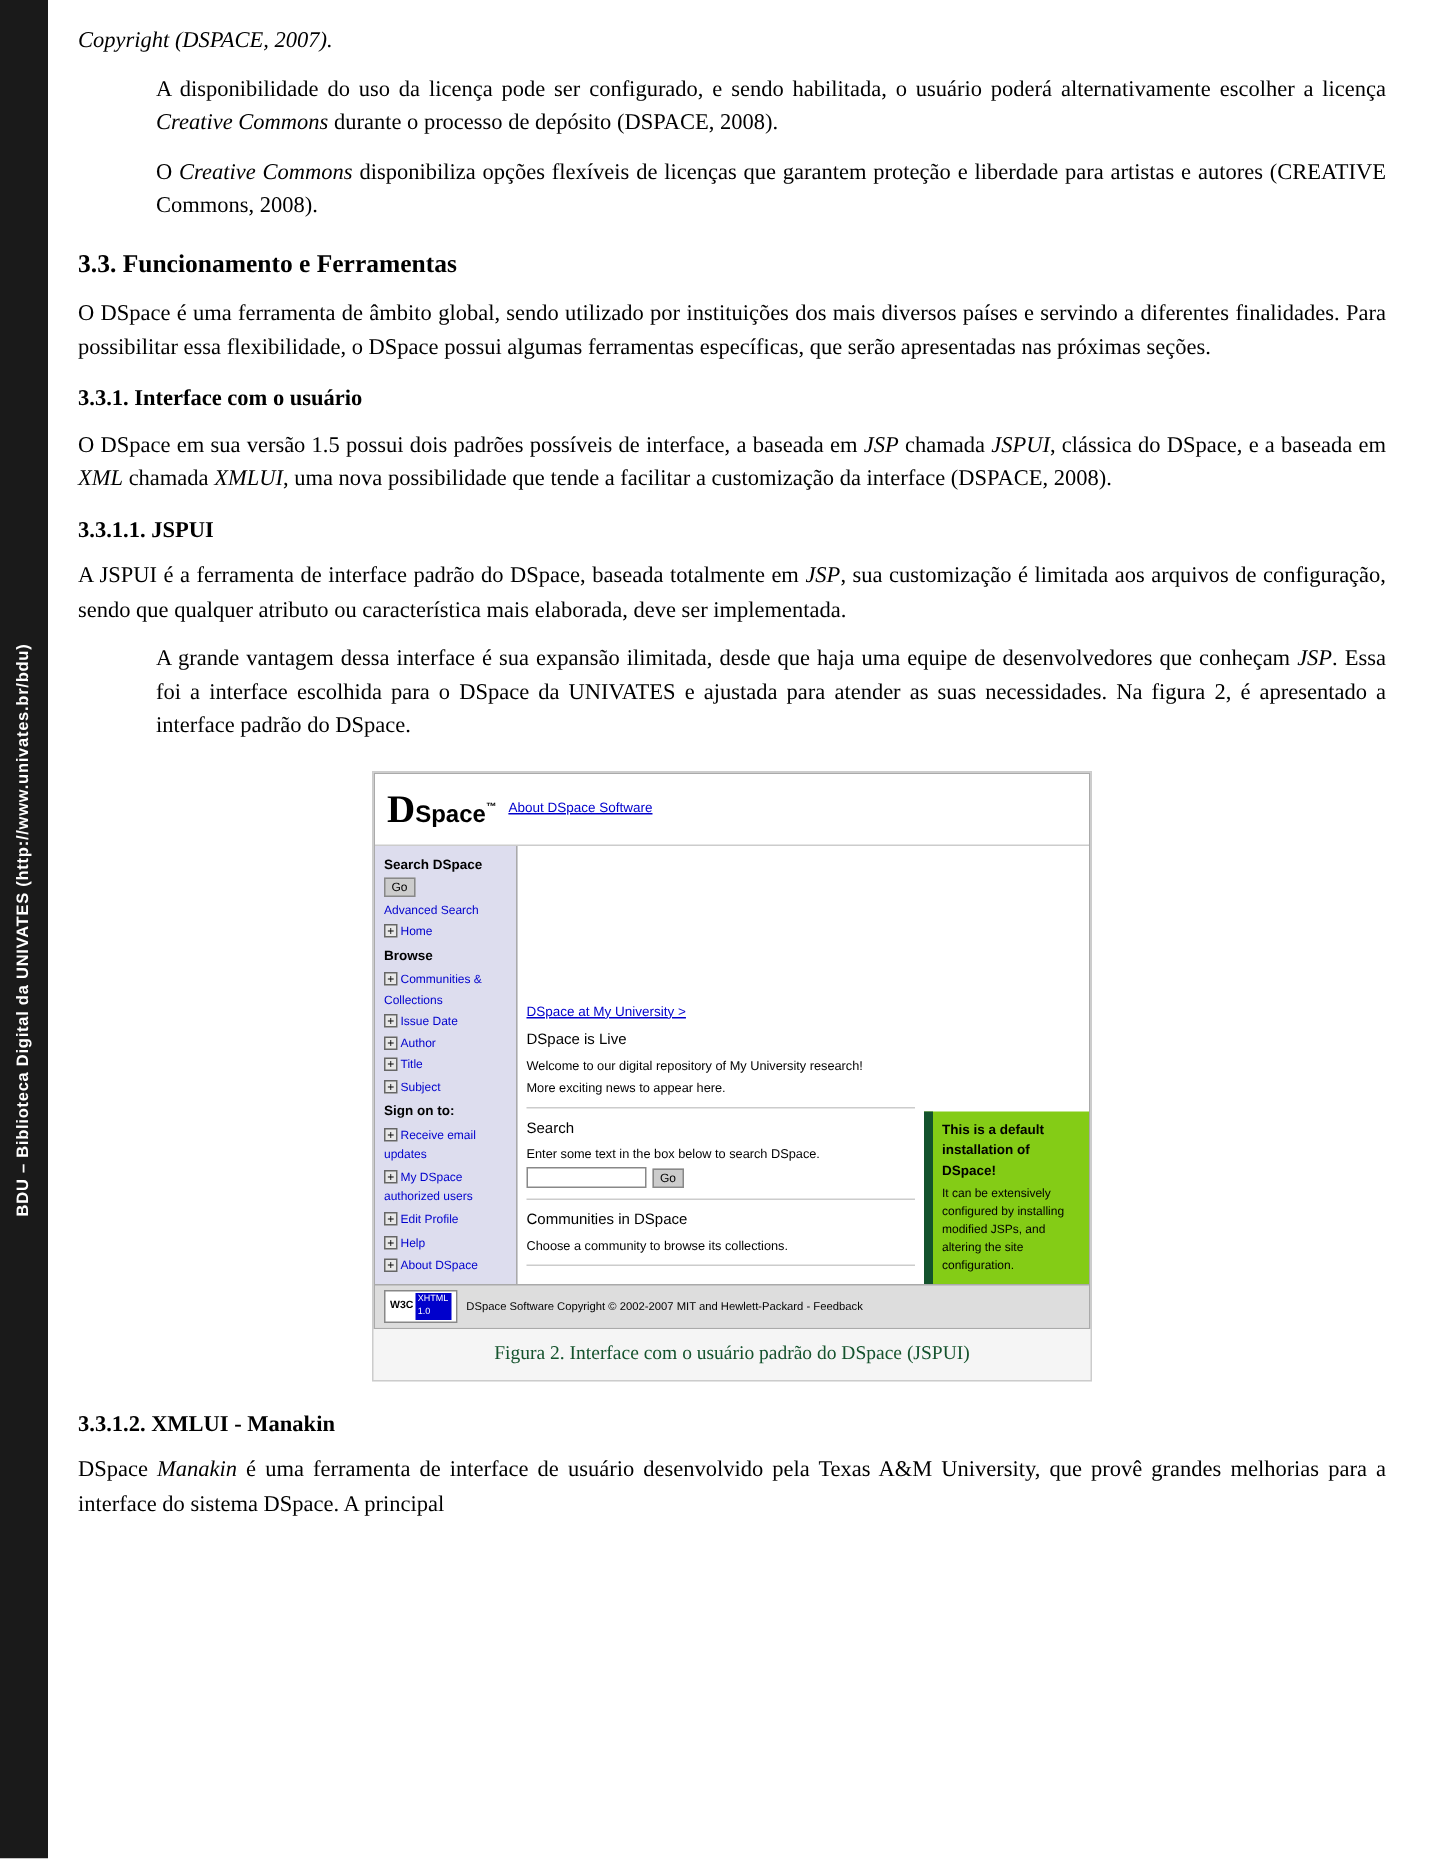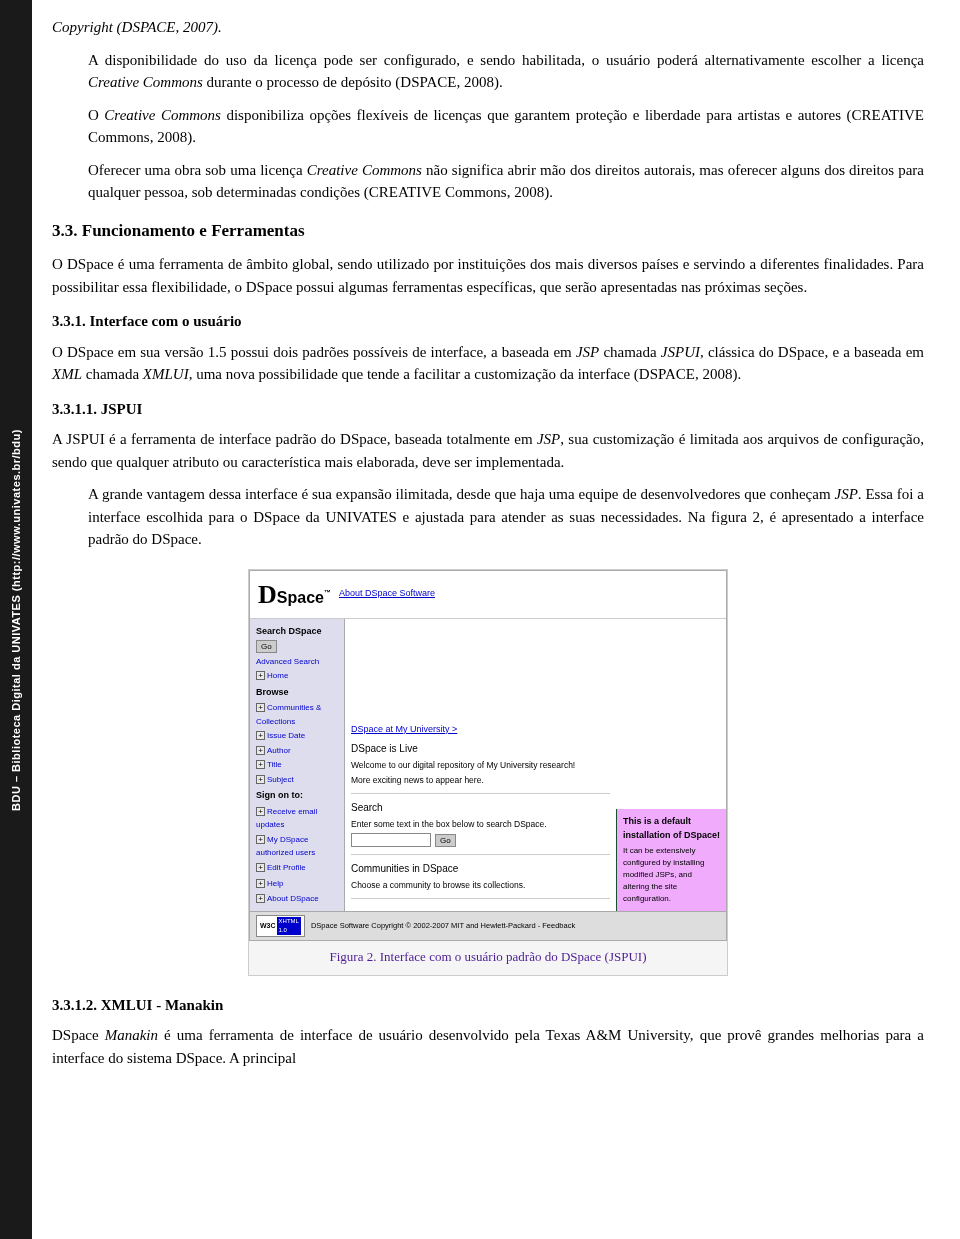--- a/index.html
+++ b/index.html
@@ -32,21 +32,21 @@
     .main-content {
       flex: 1;
       padding: 16px 36px 16px 20px;
       line-height: 1.5;
     }
     p {
       margin-bottom: 10px;
       text-align: justify;
     }
     .indent {
-      margin-left: 36px;
+      margin-left: 52px;
     }
     em, i { font-style: italic; }
     h2 {
       font-size: 17px;
       font-weight: bold;
       margin-bottom: 10px;
       margin-top: 14px;
     }
     h3 {
       font-size: 15px;
@@ -148,23 +148,23 @@
       font-size: 8px;
     }
     .dspace-main .search-box button {
       background: #ccc;
       border: 1px solid #888;
       font-size: 8px;
       padding: 1px 4px;
     }
     .dspace-right {
       width: 110px;
-      background: #f0abfc;
+      background: #84cc16;
       padding: 6px;
-      border-left: 1px solid #14532d;
+      border-left: 6px solid #14532d;
       font-size: 8px;
     }
     .dspace-right .highlight {
       font-weight: bold;
       font-size: 9px;
       margin-bottom: 3px;
     }
     .dspace-footer {
       background: #ddd;
       padding: 3px 6px;
@@ -180,21 +180,21 @@
       border: 1px solid #888;
       padding: 1px 3px;
       font-size: 7px;
       background: #fff;
     }
     .figure-caption {
       text-align: center;
       font-size: 13px;
       padding: 6px 0 8px;
       font-style: normal;
-      color: #4c1d95;
+      color: #14532d;
     }
     .dspace-section {
       margin-bottom: 6px;
       padding-bottom: 4px;
       border-bottom: 1px solid #ccc;
     }
     .plus-icon {
       display: inline-block;
       width: 9px;
       height: 9px;
@@ -221,23 +221,20 @@
   </p>
 
   <p class="indent">
     A disponibilidade do uso da licença pode ser configurado, e sendo habilitada, o usuário poderá alternativamente escolher a licença <em>Creative Commons</em> durante o processo de depósito (DSPACE, 2008).
   </p>
 
   <p class="indent">
     O <em>Creative Commons</em> disponibiliza opções flexíveis de licenças que garantem proteção e liberdade para artistas e autores (CREATIVE Commons, 2008).
   </p>
 
-  <p class="indent">
-    Oferecer uma obra sob uma licença <em>Creative Commons</em> não significa abrir mão dos direitos autorais, mas oferecer alguns dos direitos para qualquer pessoa, sob determinadas condições (CREATIVE Commons, 2008).
-  </p>
 
   <h2>3.3. Funcionamento e Ferramentas</h2>
 
   <p>
     O DSpace é uma ferramenta de âmbito global, sendo utilizado por instituições dos mais diversos países e servindo a diferentes finalidades. Para possibilitar essa flexibilidade, o DSpace possui algumas ferramentas específicas, que serão apresentadas nas próximas seções.
   </p>
 
   <h3>3.3.1. Interface com o usuário</h3>
 
   <p>

